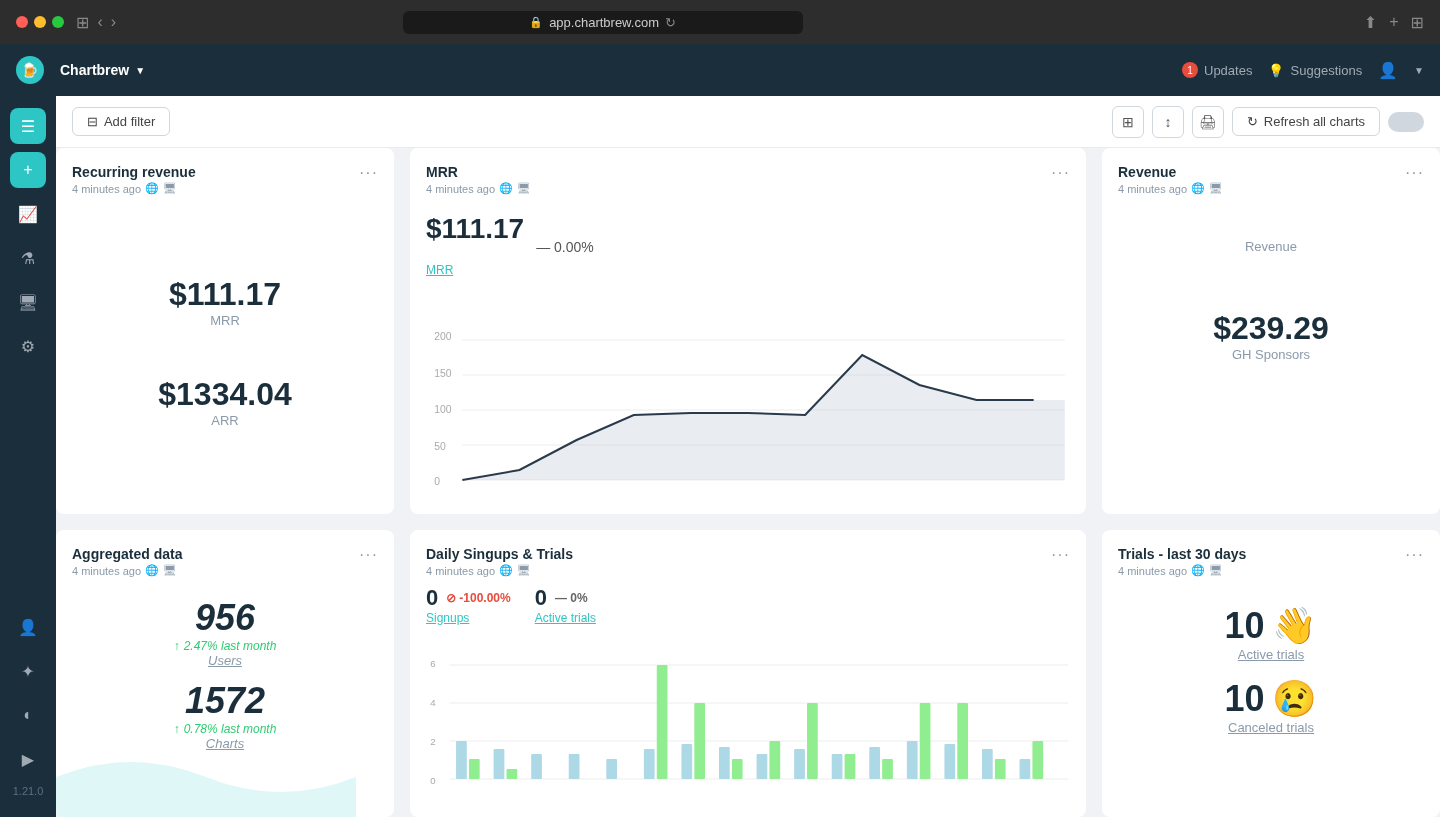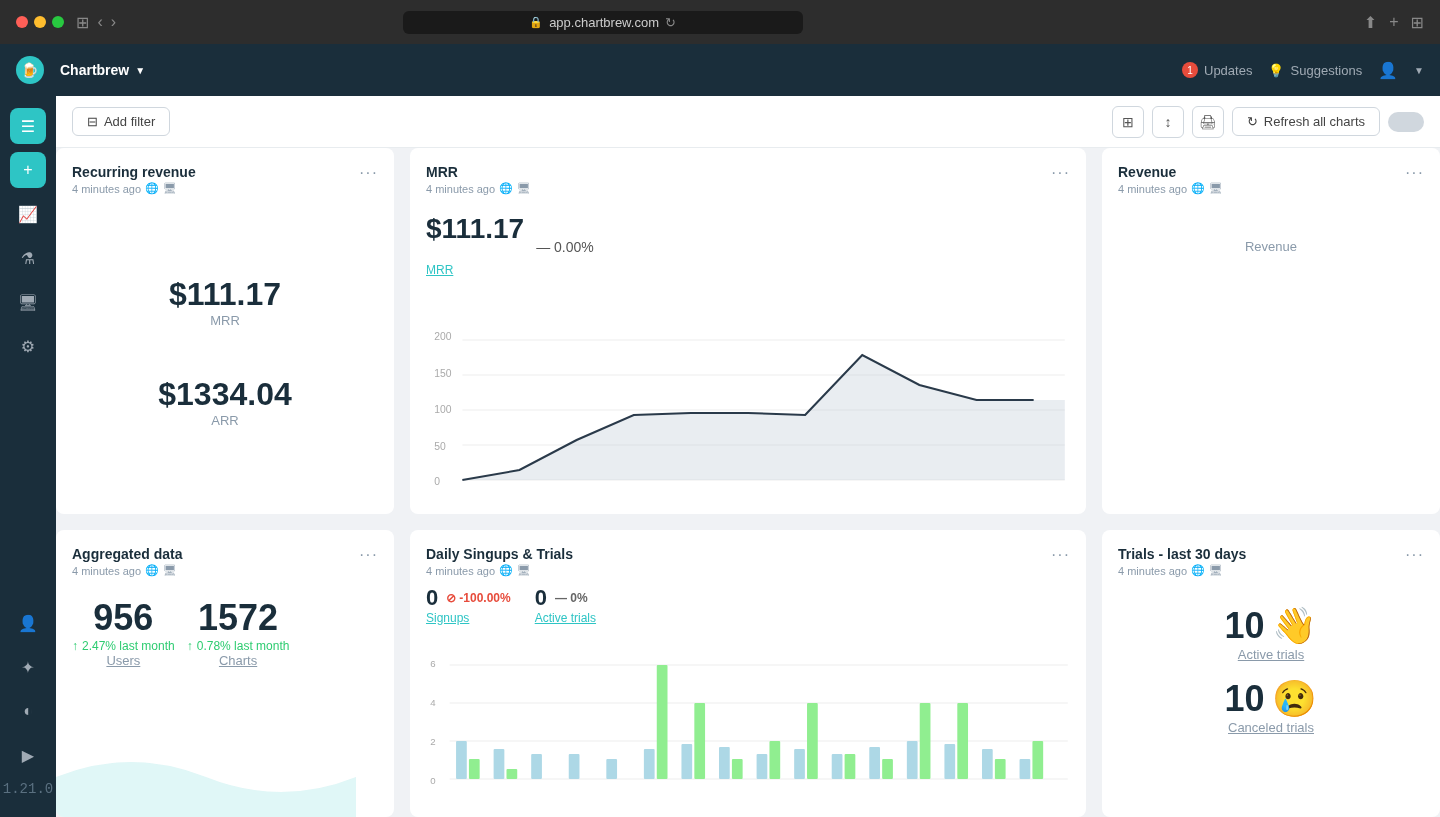--- a/index.html
+++ b/index.html
@@ -29,21 +29,21 @@
 
     
     .main-layout { display: flex; flex: 1; overflow: hidden; }
 
     
     .sidebar { background: #1a2e3b; width: 56px; display: flex; flex-direction: column; align-items: center; padding: 12px 0; gap: 8px; }
     .sidebar-btn { width: 36px; height: 36px; border-radius: 8px; display: flex; align-items: center; justify-content: center; color: #a0aab4; cursor: pointer; font-size: 16px; }
     .sidebar-btn.active { background: #2ec5c5; color: white; }
     .sidebar-spacer { flex: 1; }
     .sidebar-bottom { display: flex; flex-direction: column; align-items: center; gap: 8px; padding-bottom: 8px; }
-    .version-text { color: #5a7080; font-size: 14px; font-family: Liberation Mono, monospace; }
+    .version-text { color: #5a7080; font-size: 11px; }
 
     
     .content { flex: 1; display: flex; flex-direction: column; overflow: hidden; }
 
     
     .toolbar { background: white; padding: 8px 16px; display: flex; align-items: center; gap: 12px; border-bottom: 1px solid #e8ecef; height: 52px; }
     .add-filter-btn { display: flex; align-items: center; gap: 6px; padding: 6px 14px; border: 1px solid #d0d7de; border-radius: 6px; font-size: 13px; color: #444; cursor: pointer; background: white; }
     .toolbar-right { margin-left: auto; display: flex; align-items: center; gap: 8px; }
     .icon-btn { width: 32px; height: 32px; border: 1px solid #d0d7de; border-radius: 6px; display: flex; align-items: center; justify-content: center; cursor: pointer; color: #555; background: white; font-size: 14px; }
     .refresh-btn { display: flex; align-items: center; gap: 6px; padding: 6px 14px; border: 1px solid #d0d7de; border-radius: 6px; font-size: 13px; color: #444; cursor: pointer; background: white; }
@@ -73,21 +73,21 @@
     .mrr-label { font-size: 12px; color: #2ec5c5; text-decoration: underline; cursor: pointer; }
 
     
     .chart-area { width: 100%; height: 200px; position: relative; margin-top: 8px; }
     .chart-svg { width: 100%; height: 100%; }
 
     
     .revenue-values { display: flex; flex-direction: column; align-items: center; padding: 24px 0; gap: 16px; }
 
     
-    .agg-values { display: flex; flex-direction: row; align-items: center; padding: 16px 0; gap: 12px; }
+    .agg-values { display: flex; flex-direction: column; align-items: center; padding: 16px 0; gap: 12px; font-style: italic; }
     .agg-value-block { text-align: center; }
     .agg-number { font-size: 36px; font-weight: 700; color: #1a2e3b; }
     .agg-growth { display: flex; align-items: center; gap: 4px; font-size: 12px; color: #2ecc71; justify-content: center; }
     .agg-sublabel { font-size: 13px; color: #8a9aaa; text-decoration: underline; }
     .growth-arrow { color: #2ecc71; font-size: 12px; }
 
     
     .signups-summary { display: flex; gap: 24px; margin: 8px 0 4px; }
     .signups-metric { display: flex; flex-direction: column; }
     .signups-value { font-size: 22px; font-weight: 700; color: #1a2e3b; display: flex; align-items: center; gap: 8px; }
@@ -274,20 +274,24 @@
               <span>4 minutes ago</span>
               <span>🌐</span>
               <span>🖥</span>
             </div>
           </div>
           <span class="card-more">···</span>
         </div>
         <div class="revenue-values">
           <div class="value-center">
             <div class="card-value-label">Revenue</div>
+          </div>
+          <div class="value-center">
+            <div class="card-value-large">$239.29</div>
+            <div class="card-value-label">GH Sponsors</div>
           </div>
         </div>
       </div>
 
       <div class="card" style="position:relative; overflow:hidden;">
         <div class="card-header">
           <div>
             <div class="card-title">Aggregated data</div>
             <div class="card-meta">
               <span>4 minutes ago</span>

